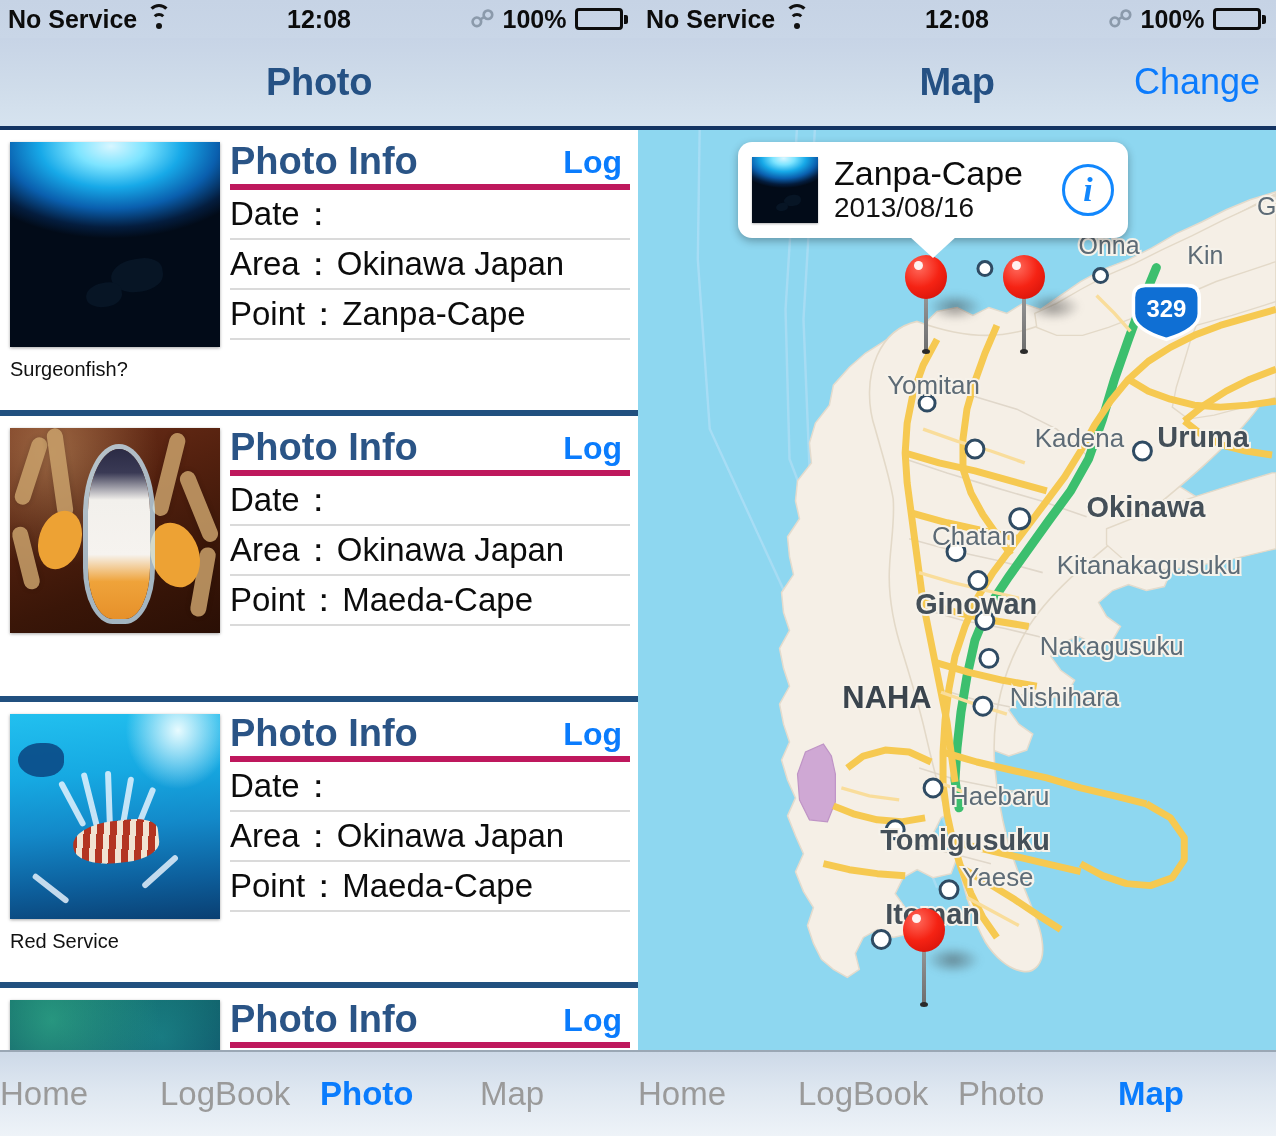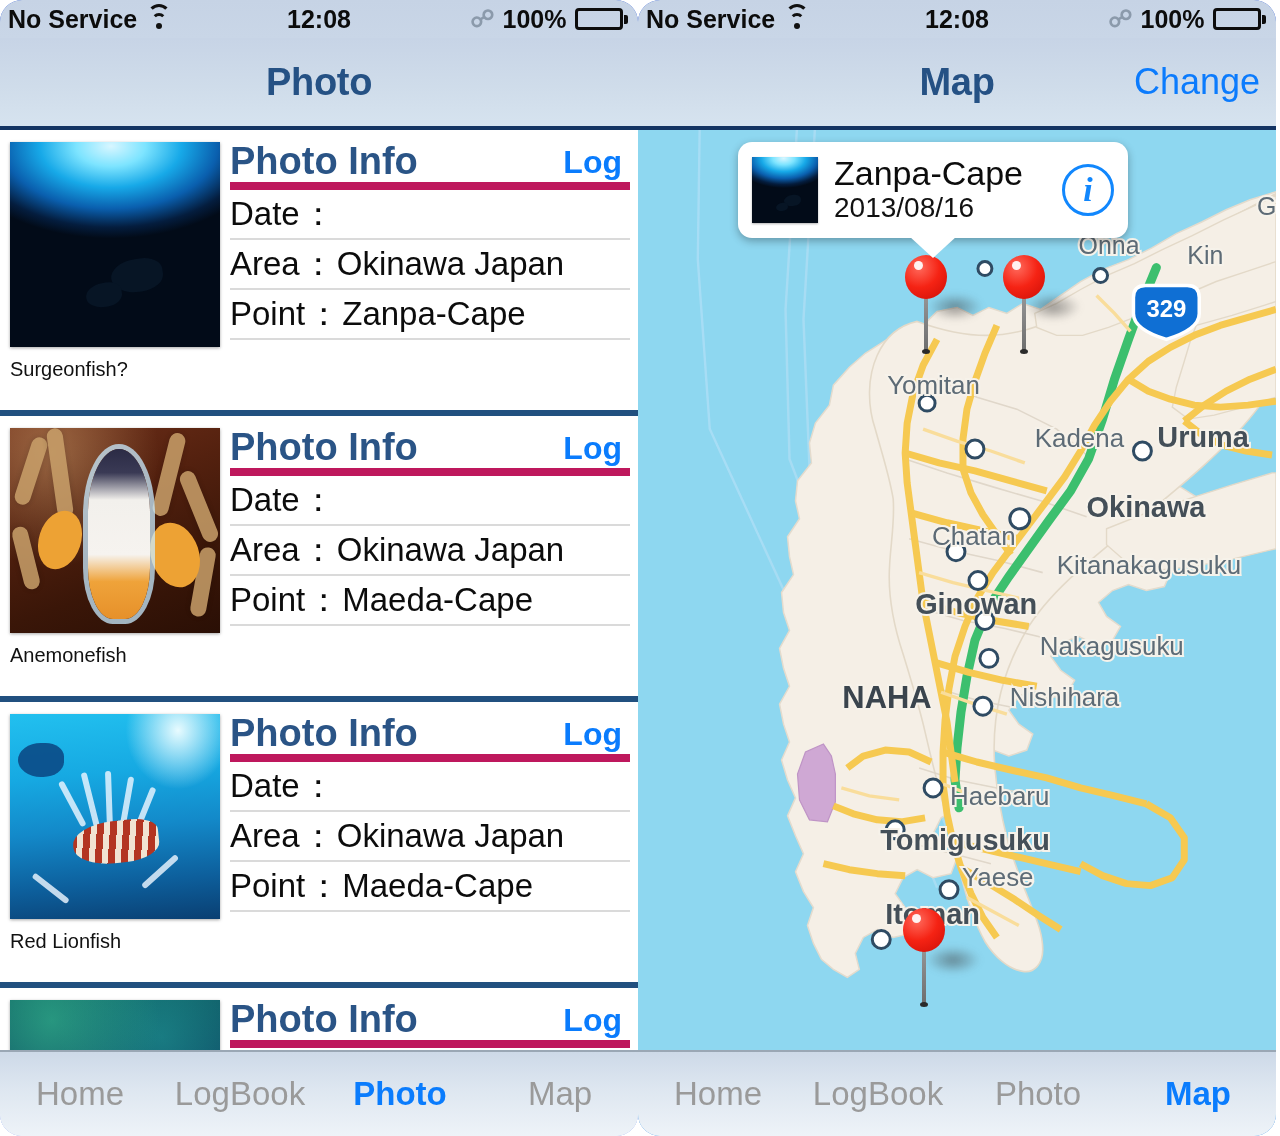--- a/index.html
+++ b/index.html
@@ -3,21 +3,21 @@
 <meta charset="utf-8">
 <style>
   * { margin:0; padding:0; box-sizing:border-box; }
   html,body { width:1280px; height:1136px; overflow:hidden; }
   body {
     font-family: "Liberation Sans", sans-serif;
     background:#fff;
     -webkit-font-smoothing:antialiased;
   }
   .screen { position:relative; width:1280px; height:1136px; display:flex; }
-  .panel { position:relative; width:638px; height:1136px; overflow:hidden; background:#1d4ed8;border-radius:22px; }
+  .panel { position:relative; width:638px; height:1136px; overflow:hidden; background:#1d4ed8; }
 
   
   .statusbar {
     position:relative; height:38px; width:100%;
     background:linear-gradient(#c6d3e5,#c9d6e7);
     display:flex; align-items:center;
     font-size:25px; font-weight:bold; color:#0c0c0c;
   }
   .sb-left { position:absolute; left:8px; display:flex; align-items:center; gap:9px; }
   .sb-center { position:absolute; left:0; right:0; text-align:center; }
@@ -61,21 +61,21 @@
   .thumb {
     position:absolute; left:10px; top:12px; width:210px; height:205px;
     box-shadow:0 1px 3px rgba(0,0,0,.35);
     overflow:hidden;
   }
   .caption {
     position:absolute; left:10px; top:228px;
     font-size:20px; color:#111;text-align:center;
   }
   .info { position:absolute; left:230px; top:8px; width:400px; }
-  .info-head { position:relative; height:52px; border-bottom:8px solid #be185d; }
+  .info-head { position:relative; height:52px; border-bottom:6px solid #be185d; }
   .info-head .pi { position:absolute; left:0; top:2px; font-size:38px; font-weight:bold; color:#2a5486; }
   .info-head .log { position:absolute; right:8px; top:6px; font-size:32px; font-weight:bold; color:#0a7cfd; }
   .info-line {
     height:50px; border-bottom:2px solid #dadada;
     display:flex; align-items:center;
     font-size:33px; color:#0c0c0c; white-space:nowrap;
   }
   .info-line .lbl { }
   .info-line .sep { padding:0 2px; }
 
@@ -192,21 +192,21 @@
   }
 
   
   .tabbar {
     position:absolute; left:0; bottom:0; width:640px; height:86px;
     background:linear-gradient(#cdd9e8 0%,#dde6f0 42%,#eef3f8 100%);
     border-top:2px solid #9aa7b5;
     display:flex; align-items:center;
   }
   .tab {
-    flex:1; text-align:center; font-size:33px; color:#9a9a9a;
+    flex:1; font-size:33px; color:#9a9a9a;
   }
   .tab.active { color:#0a7cfd; font-weight:bold; }
 </style>
 </head>
 <body>
 
 <div class="screen">
 
   <div class="panel">
 
@@ -294,21 +294,20 @@
             <span class="lbl">Area</span>
             <span class="sep">：</span>
             <span>Okinawa Japan</span>
           </div>
           <div class="info-line">
             <span class="lbl">Point</span>
             <span class="sep">：</span>
             <span>Maeda-Cape</span>
           </div>
         </div>
-        <div class="caption">Anemonefish</div>
       </div>
       <div class="row-sep"></div>
 
       <div class="photo-row">
         <div class="thumb">
           <div class="art art-lionfish">
             <div class="blk"></div>
             <div class="spine" style="left:34%;top:30%;width:6px;height:50px;transform:rotate(-28deg);"></div>
             <div class="spine" style="left:40%;top:28%;width:6px;height:56px;transform:rotate(-14deg);"></div>
             <div class="spine" style="left:46%;top:28%;width:6px;height:58px;transform:rotate(-2deg);"></div>
@@ -332,21 +331,21 @@
             <span class="lbl">Area</span>
             <span class="sep">：</span>
             <span>Okinawa Japan</span>
           </div>
           <div class="info-line">
             <span class="lbl">Point</span>
             <span class="sep">：</span>
             <span>Maeda-Cape</span>
           </div>
         </div>
-        <div class="caption">Red Lionfish</div>
+        <div class="caption">Red Service</div>
       </div>
       <div class="row-sep"></div>
 
       <div class="photo-row partial">
         <div class="thumb">
           <div class="art art-green"></div>
         </div>
         <div class="info">
           <div class="info-head">
             <span class="pi">Photo Info</span>

